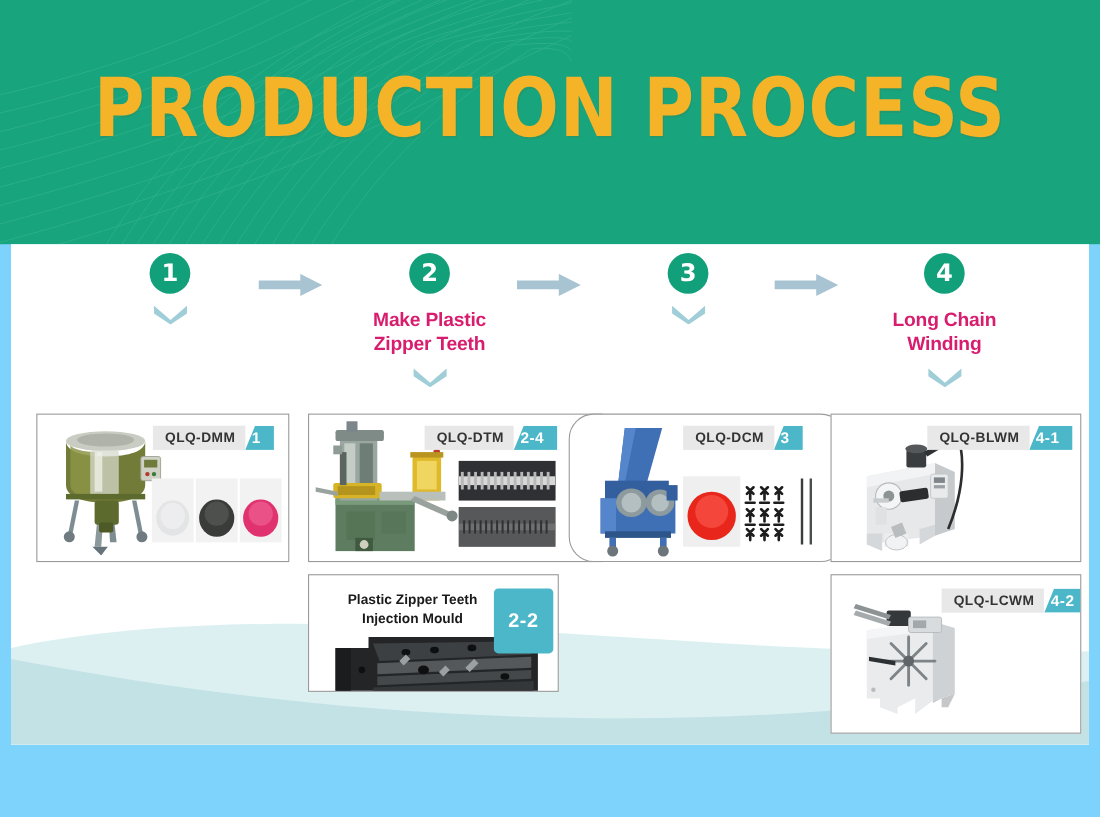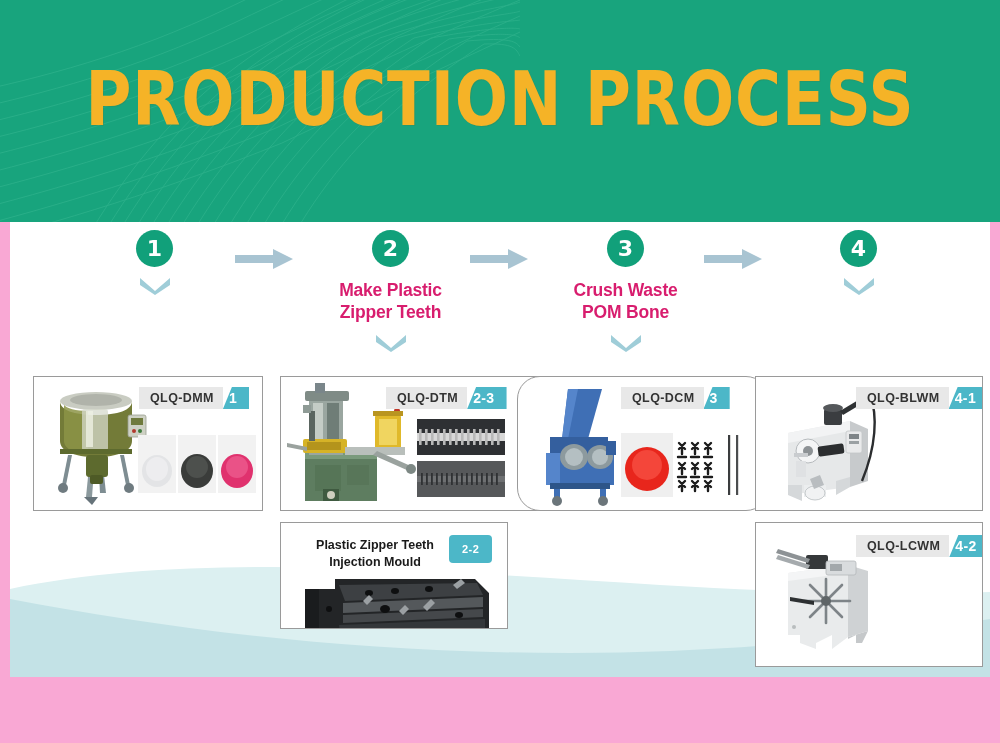--- a/index.html
+++ b/index.html
@@ -5,21 +5,21 @@
   * { box-sizing: border-box; margin: 0; padding: 0; }
   html, body {
     width: 1000px; height: 743px;
     font-family: "Liberation Sans", sans-serif;
     background: #1aa67e;
     overflow: hidden;
   }
   #stage {
     position: relative;
     width: 1000px; height: 743px;
-    background: #f9a8d4;
+    background: #7dd3fc;
     overflow: hidden;
   }
 
   
   #header {
     position: absolute; left: 0; top: 0;
     width: 1000px; height: 222px;
     background: #18a47d;
     overflow: hidden;
   }
@@ -130,24 +130,24 @@
     padding: 0 12px 0 6px;
     letter-spacing: 0.4px;
     clip-path: polygon(9px 0, 100% 0, 100% 100%, 0 100%);
     white-space: nowrap;
     font-size: 14px;
   }
   .badge-solo {
     position: absolute;
     background: #4cb7c8;
     color: #ffffff;
-    font-size: 11px;
+    font-size: 18px;
     font-weight: bold;
     border-radius: 4px;
-    padding: 8px 13px;
+    padding: 19px 13px;
     z-index: 6;
     letter-spacing: 0.5px;
   }
   .card-title {
     position: absolute;
     color: #1a1a1a;
     font-size: 12.5px;
     font-weight: bold;
     line-height: 1.35;
     text-align: center;
@@ -224,33 +224,33 @@
           <path d="M2,3 L17,16 L32,3 L32,10 L17,20 L2,10 Z" fill="#9fcdd8"></path>
         </svg>
     </div>
 
     <svg class="flow-arrow" style="left:460px;" viewBox="0 0 58 20">
       <path d="M0,6 L38,6 L38,0 L58,10 L38,20 L38,14 L0,14 Z" fill="#a8c4d2"></path>
     </svg>
 
     <div class="step-col" style="left:498px;">
       <div class="step-num">3</div>
-      <div class="step-label" style="white-space:pre-line;">Crush Waste
-POM Bone</div>
       <svg class="chevron" viewBox="0 0 34 20">
           <path d="M2,3 L17,16 L32,3 L32,10 L17,20 L2,10 Z" fill="#9fcdd8"></path>
         </svg>
     </div>
 
     <svg class="flow-arrow" style="left:694px;" viewBox="0 0 58 20">
       <path d="M0,6 L38,6 L38,0 L58,10 L38,20 L38,14 L0,14 Z" fill="#a8c4d2"></path>
     </svg>
 
     <div class="step-col" style="left:731px;">
       <div class="step-num">4</div>
+      <div class="step-label" style="white-space:pre-line;">Long Chain
+Winding</div>
       <svg class="chevron" viewBox="0 0 34 20">
           <path d="M2,3 L17,16 L32,3 L32,10 L17,20 L2,10 Z" fill="#9fcdd8"></path>
         </svg>
     </div>
 
     <div class="card" style="left:23px; top:154px; width:230px; height:135px;">
 
       <svg class="photo" style="left:8px; top:8px; width:108px; height:120px;" viewBox="0 0 108 120">
         <ellipse cx="54" cy="16" rx="36" ry="9" fill="#c9ccc2"></ellipse>
         <ellipse cx="54" cy="15" rx="26" ry="6" fill="#b0b3aa"></ellipse>
@@ -320,21 +320,21 @@
         <rect x="88" y="30" width="30" height="5" fill="#b99520"></rect>
         <rect x="60" y="66" width="60" height="8" fill="#b9bfbb"></rect>
         <path d="M92,70 L128,86 L124,90 L88,74 Z" fill="#9aa29e"></path>
         <circle cx="126" cy="88" r="5" fill="#7d8884"></circle>
         <path d="M2,62 L22,66 L22,70 L2,66 Z" fill="#9aa29e"></path>
         <rect x="24" y="30" width="6" height="30" fill="#5a6560"></rect>
         <rect x="18" y="24" width="8" height="8" fill="#8f9b96"></rect>
       </svg>
       <div class="badge" style="left:105px; top:10px;">
         <span class="badge-code">QLQ-DTM</span>
-        <span class="badge-num">2-3</span>
+        <span class="badge-num">2-4</span>
       </div>
       <div class="tile" style="left:136px; top:42px; width:88px; height:36px; background:#2d2f31;">
         <svg viewBox="0 0 88 36" style="width:100%;height:100%;">
           <rect width="88" height="36" fill="#2e3033"></rect>
           <rect y="14" width="88" height="8" fill="#d8d8d8"></rect>
           <g fill="#b8b8b8">
             <rect x="2" y="10" width="2.6" height="16"></rect>
               <rect x="8" y="10" width="2.6" height="16"></rect>
             <rect x="14" y="10" width="2.6" height="16"></rect>
               <rect x="20" y="10" width="2.6" height="16"></rect>
@@ -445,21 +445,21 @@
         <path d="M96,6 C104,26 102,58 88,92" stroke="#2b2d2f" stroke-width="2.4" fill="none"></path>
         <rect x="72" y="42" width="16" height="22" rx="2" fill="#e9eaeb" stroke="#c3c6c8" stroke-width="0.8"></rect>
         <rect x="75" y="45" width="10" height="5" fill="#7f8588"></rect>
         <rect x="75" y="52" width="10" height="3" fill="#9aa0a3"></rect>
         <path d="M30,96 L52,96 L52,108 L30,108 Z" fill="#eceeef"></path>
         <ellipse cx="41" cy="104" rx="10" ry="7" fill="#f1f2f3" stroke="#c0c4c6" stroke-width="0.9"></ellipse>
         <path d="M36,90 L46,86 L50,96 L40,100 Z" fill="#b9bdc0"></path>
         <rect x="20" y="64" width="14" height="4" fill="#c9cccf"></rect>
         <rect x="22" y="72" width="10" height="16" fill="#dfe1e3"></rect>
       </svg>
-      <div class="badge" style="left:100px; top:10px;">
+      <div class="badge" style="left:87px; top:10px;">
         <span class="badge-code">QLQ-BLWM</span>
         <span class="badge-num">4-1</span>
       </div>
     </div>
 
     <div class="card" style="left:270px; top:300px; width:228px; height:107px;">
       <div class="card-title" style="left:24px; top:14px; width:140px; white-space:pre-line;">Plastic Zipper Teeth
 Injection Mould</div>
       <div class="badge-solo" style="left:168px; top:12px;">2-2</div>
       <svg class="photo" style="left:18px; top:48px; width:196px; height:84px;" viewBox="0 0 196 84">

